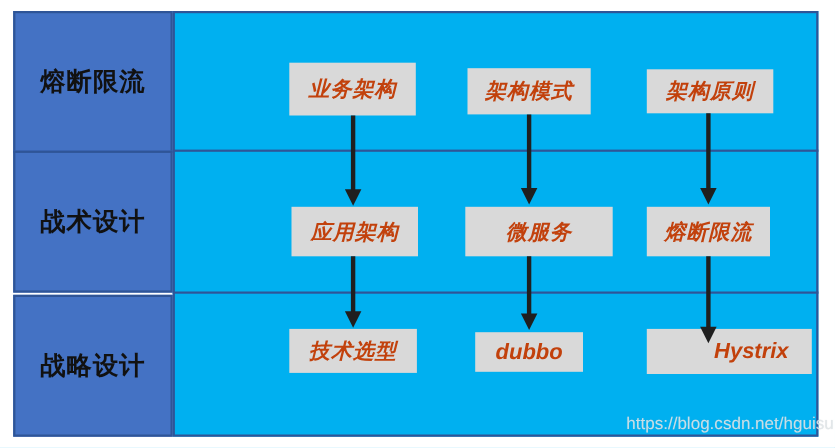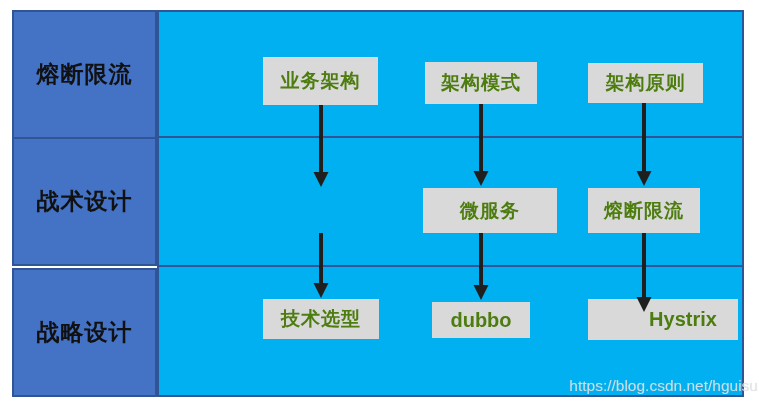--- a/index.html
+++ b/index.html
@@ -20,21 +20,21 @@
               display:flex;align-items:center;justify-content:center;}
   .stage-1{top:0;}
   .stage-2{top:127px;}
   .stage-3{top:258px;}
   .stage-label{font-family:"Liberation Serif","DejaVu Serif",serif;
                font-weight:bold;font-size:23px;color:#111;letter-spacing:1px;}
 
   
   .node{position:absolute;background:#D9D9D9;z-index:3;
         display:flex;align-items:center;justify-content:center;
-        font-weight:bold;color:#4d7c0f;font-size:19px;letter-spacing:1px;}
+        font-weight:bold;color:#c2410c;font-size:19px;letter-spacing:1px;font-style:italic;}
   .node-en{font-size:20px;letter-spacing:0;}
 
   
   .n-r1c1{left:251px;top:47px;width:115px;height:48px;}
   .n-r1c2{left:413px;top:52px;width:112px;height:42px;}
   .n-r1c3{left:576px;top:53px;width:115px;height:40px;}
   
   .n-r2c1{left:253px;top:178px;width:115px;height:45px;}
   .n-r2c2{left:411px;top:178px;width:134px;height:45px;}
   .n-r2c3{left:576px;top:178px;width:112px;height:45px;}
@@ -65,20 +65,21 @@
     <span class="stage-label">战术设计</span>
   </div>
   <div class="stage-cell stage-3">
     <span class="stage-label">战略设计</span>
   </div>
 
   <div class="node n-r1c1">业务架构</div>
   <div class="node n-r1c2">架构模式</div>
   <div class="node n-r1c3">架构原则</div>
 
+  <div class="node n-r2c1">应用架构</div>
   <div class="node n-r2c2">微服务</div>
   <div class="node n-r2c3">熔断限流</div>
 
   <div class="node n-r3c1">技术选型</div>
   <div class="node node-en n-r3c2">dubbo</div>
   <div class="node node-en n-r3c3">Hystrix</div>
 
   <svg class="arrow-layer" viewBox="0 0 732 387" xmlns="http://www.w3.org/2000/svg">
     <g fill="#1F1F1F" stroke="#1F1F1F">
       <line x1="309" y1="95" x2="309" y2="163" stroke-width="4"></line>

